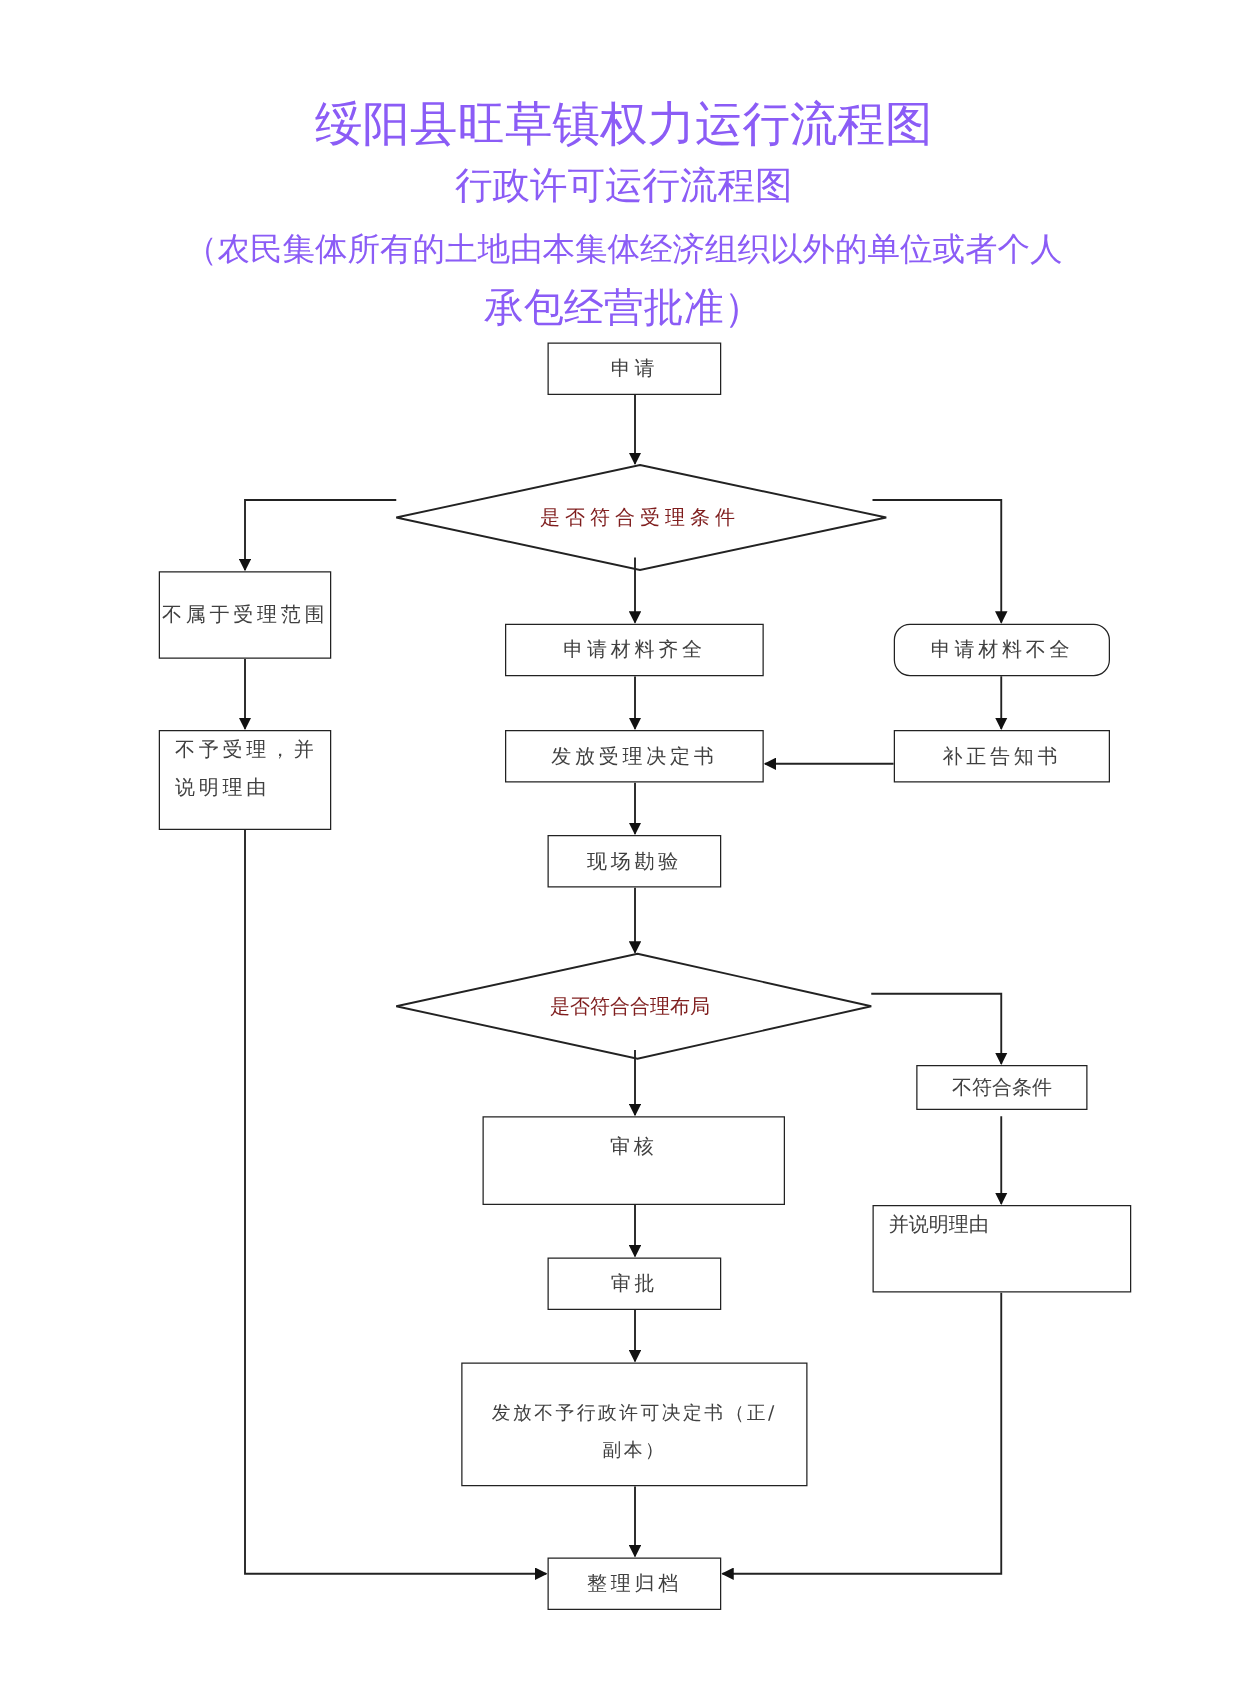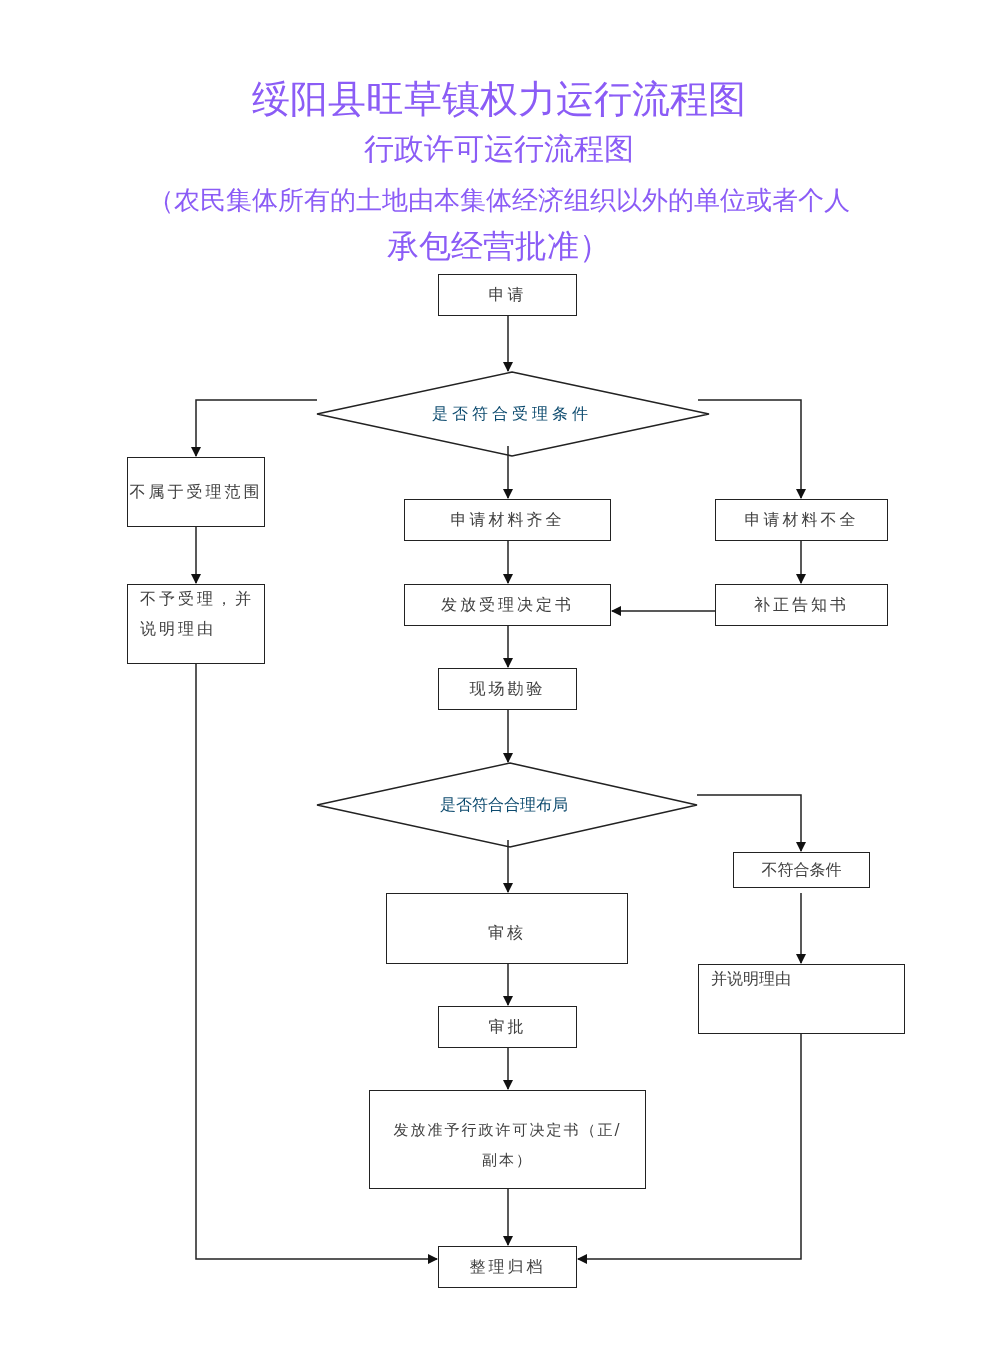--- a/index.html
+++ b/index.html
@@ -7,23 +7,23 @@
          font-family: "DejaVu Sans", "Liberation Sans", sans-serif; color: #111; }
   .title { position: absolute; left: 0; width: 998px; text-align: center; color: #8b5cf6; }
   .t1 { top: 74px; font-size: 38px; line-height: 50px; letter-spacing: 0px; }
   .t2 { top: 124px; font-size: 30px; line-height: 50px; }
   .t3 { top: 180px; font-size: 26px; line-height: 40px; }
   .t4 { top: 226px; font-size: 32px; line-height: 40px; }
   svg.connectors { position: absolute; left: 0; top: 0; width: 998px; height: 1366px; }
   .box { position: absolute; box-sizing: border-box; border: 1.5px solid #222; background: #fff;
          display: flex; align-items: center; justify-content: center; text-align: center;
          font-size: 16px; line-height: 30px; letter-spacing: 3px; color: #404040; }
-  .box.top { align-items: center; padding-top: 8px; }
-  .box.left { justify-content: flex-start; text-align: left; padding-left: 12px; letter-spacing: 0px; font-family: Liberation Mono, monospace; }
-  .dtext { position: absolute; font-size: 16px; letter-spacing: 4px; color: #0c4a6e; text-align: center; }
+  .box.top { align-items: flex-start; padding-top: 8px; }
+  .box.left { justify-content: flex-start; text-align: left; padding-left: 12px; letter-spacing: 0px; }
+  .dtext { position: absolute; font-size: 16px; letter-spacing: 4px; color: #7f1d1d; text-align: center; }
 </style>
 </head>
 <body>
 
 <div class="title t1">绥阳县旺草镇权力运行流程图</div>
 <div class="title t2">行政许可运行流程图</div>
 <div class="title t3">（农民集体所有的土地由本集体经济组织以外的单位或者个人</div>
 <div class="title t4">承包经营批准）</div>
 
 <svg class="connectors" viewBox="0 0 998 1366">
@@ -84,21 +84,21 @@
 
 <div class="box" style="left:127px; top:457px; width:138px; height:70px; flex-direction:row;">
   <span>不属于</span>
   <span>受理范围</span>
 </div>
 
 <div class="box" style="left:404px; top:499px; width:207px; height:42px;">
   <span>申请材料齐全</span>
 </div>
 
-<div class="box" style="left:715px; top:499px; width:173px; height:42px;">
+<div class="box" style="left:715px; top:499px; width:173px; height:42px;border-radius:13px;">
   <span>申请材料不全</span>
 </div>
 
 <div class="box left" style="left:127px; top:584px; width:138px; height:80px; flex-direction:column; align-items:flex-start; letter-spacing:3px;">
   <span>不予受理，并</span>
   <span>说明理由</span>
 </div>
 
 <div class="box" style="left:404px; top:584px; width:207px; height:42px;">
   <span>发放受理决定书</span>
@@ -122,19 +122,19 @@
 
 <div class="box left" style="left:698px; top:964px; width:207px; height:70px; flex-direction:column; align-items:flex-start;">
   <span>并说明理由</span>
 </div>
 
 <div class="box" style="left:438px; top:1006px; width:139px; height:42px;">
   <span>审批</span>
 </div>
 
 <div class="box top" style="left:369px; top:1090px; width:277px; height:99px; flex-direction:column; align-items:center; padding-top:10px; letter-spacing:2px; font-size:15px;">
-  <span>发放准予行政许可决定书（正/</span>
+  <span>发放不予行政许可决定书（正/</span>
   <span>副本）</span>
 </div>
 
 <div class="box" style="left:438px; top:1246px; width:139px; height:42px;">
   <span>整理归档</span>
 </div>
 
 </body></html>

